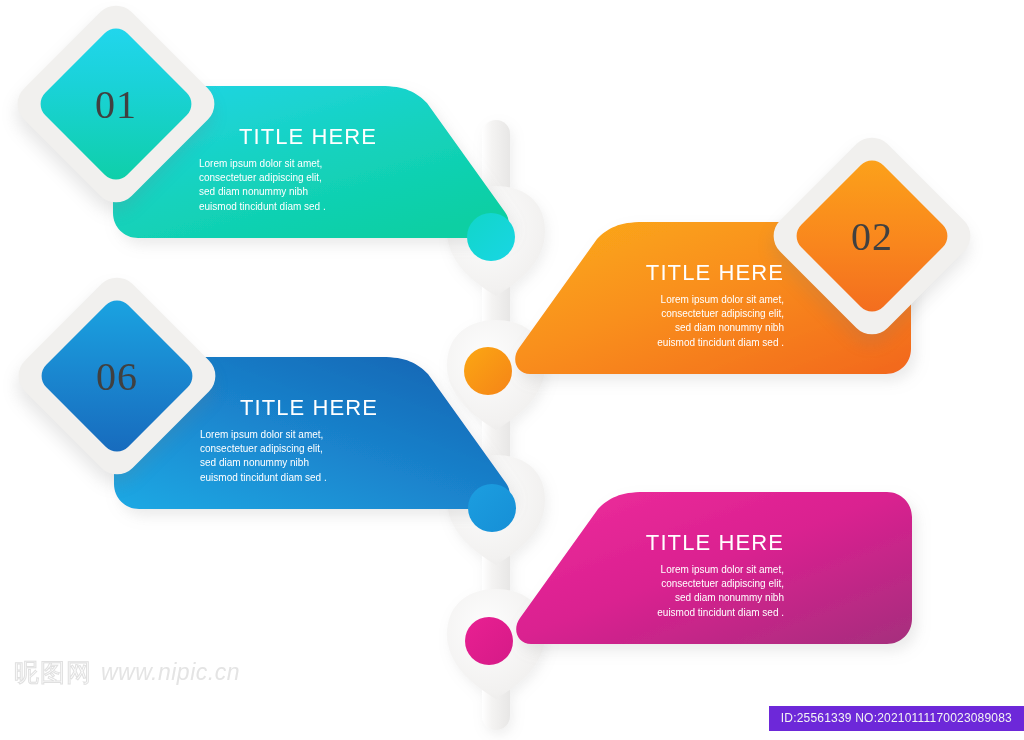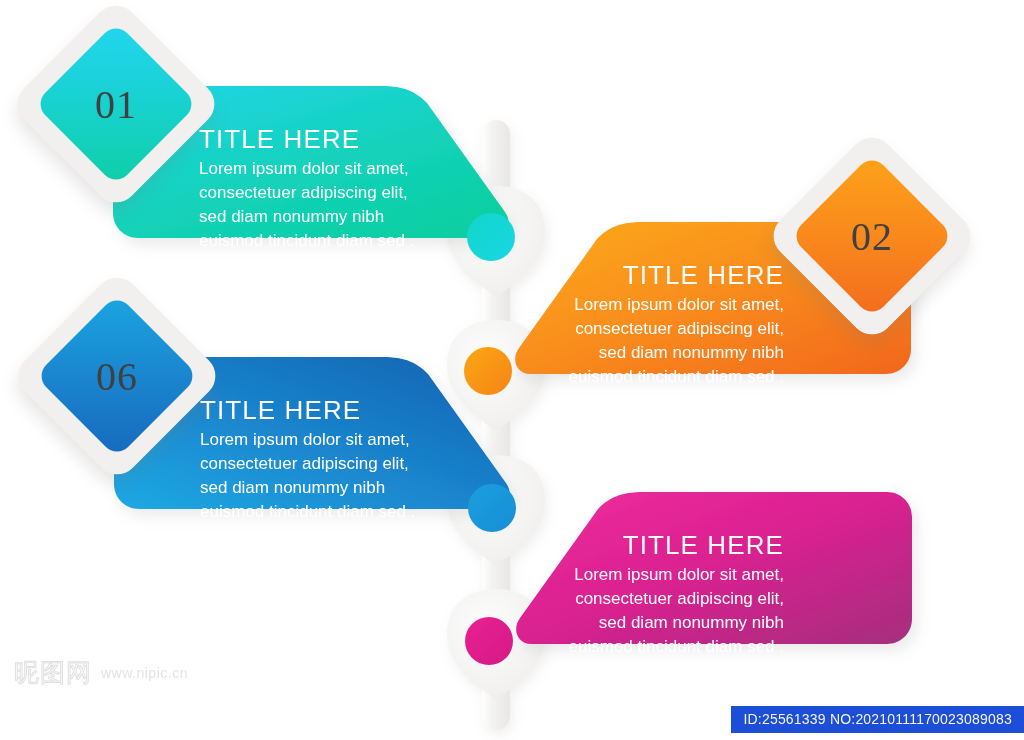--- a/index.html
+++ b/index.html
@@ -10,25 +10,25 @@
     font-family:"Liberation Sans","DejaVu Sans",sans-serif;
     overflow:hidden;
     position:relative;
   }
   #stage{position:absolute;inset:0;width:1024px;height:740px;}
   #stage svg{position:absolute;left:0;top:0;}
 
   
   .txt{position:absolute;color:#ffffff;}
   .ttl{
-    font-size:26px;letter-spacing:1.1px;font-weight:400;
-    line-height:1.1;white-space:nowrap;
+    font-size:22px;letter-spacing:1.1px;font-weight:400;
+    line-height:1.1;white-space:nowrap;margin-left:40px;
   }
   .body{
-    font-size:17px;line-height:1.42;font-weight:400;
+    font-size:10px;line-height:1.42;font-weight:400;
     white-space:pre-line;
   }
   .left-al{text-align:left;}
   .right-al{text-align:right;}
 
   
   #t1{left:199px;top:125px;}
   #b1{left:199px;top:157px;}
   #t2{right:240px;top:261px;}
   #b2{right:240px;top:293px;}
@@ -70,27 +70,27 @@
     position:absolute;left:14px;top:656px;
     display:flex;align-items:center;gap:9px;
     color:#e3e3e3;
   }
   #wm .cn{
     font-size:25px;letter-spacing:1px;
     -webkit-text-stroke:1px #e0e0e0;color:transparent;
     font-family:"DejaVu Sans",sans-serif;
   }
   #wm .url{
-    font-size:14px;letter-spacing:.5px;
+    font-size:23px;font-style:italic;letter-spacing:.5px;
     color:#e4e4e4;font-family:"Liberation Sans",sans-serif;
   }
   #idbar{
     position:absolute;right:0;top:706px;
-    background:#1d4ed8;color:#f4f4f4;
-    font-size:14px;letter-spacing:.2px;
+    background:#6d28d9;color:#f4f4f4;
+    font-size:12px;letter-spacing:.2px;
     padding:5px 12px 6px 12px;
     white-space:nowrap;
   }
 </style>
 </head>
 <body>
 
 <div id="stage">
 
   <svg width="1024" height="740" viewBox="0 0 1024 740">

